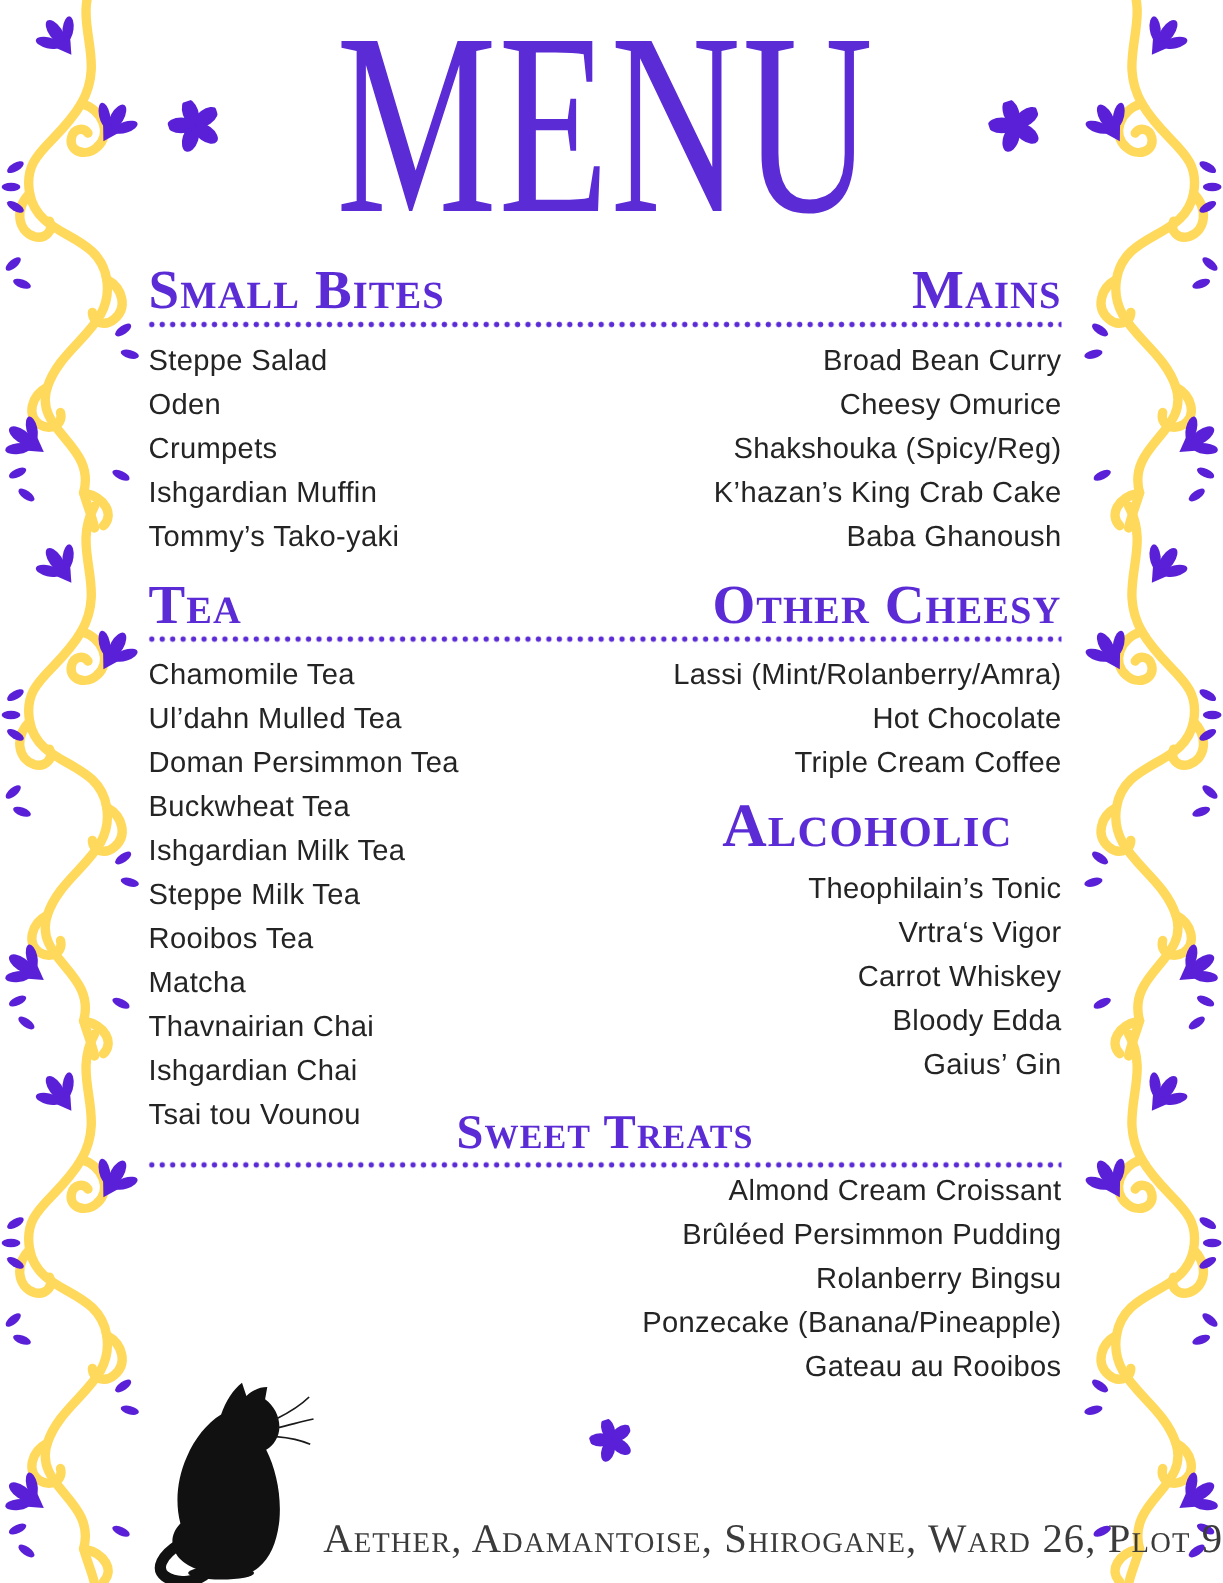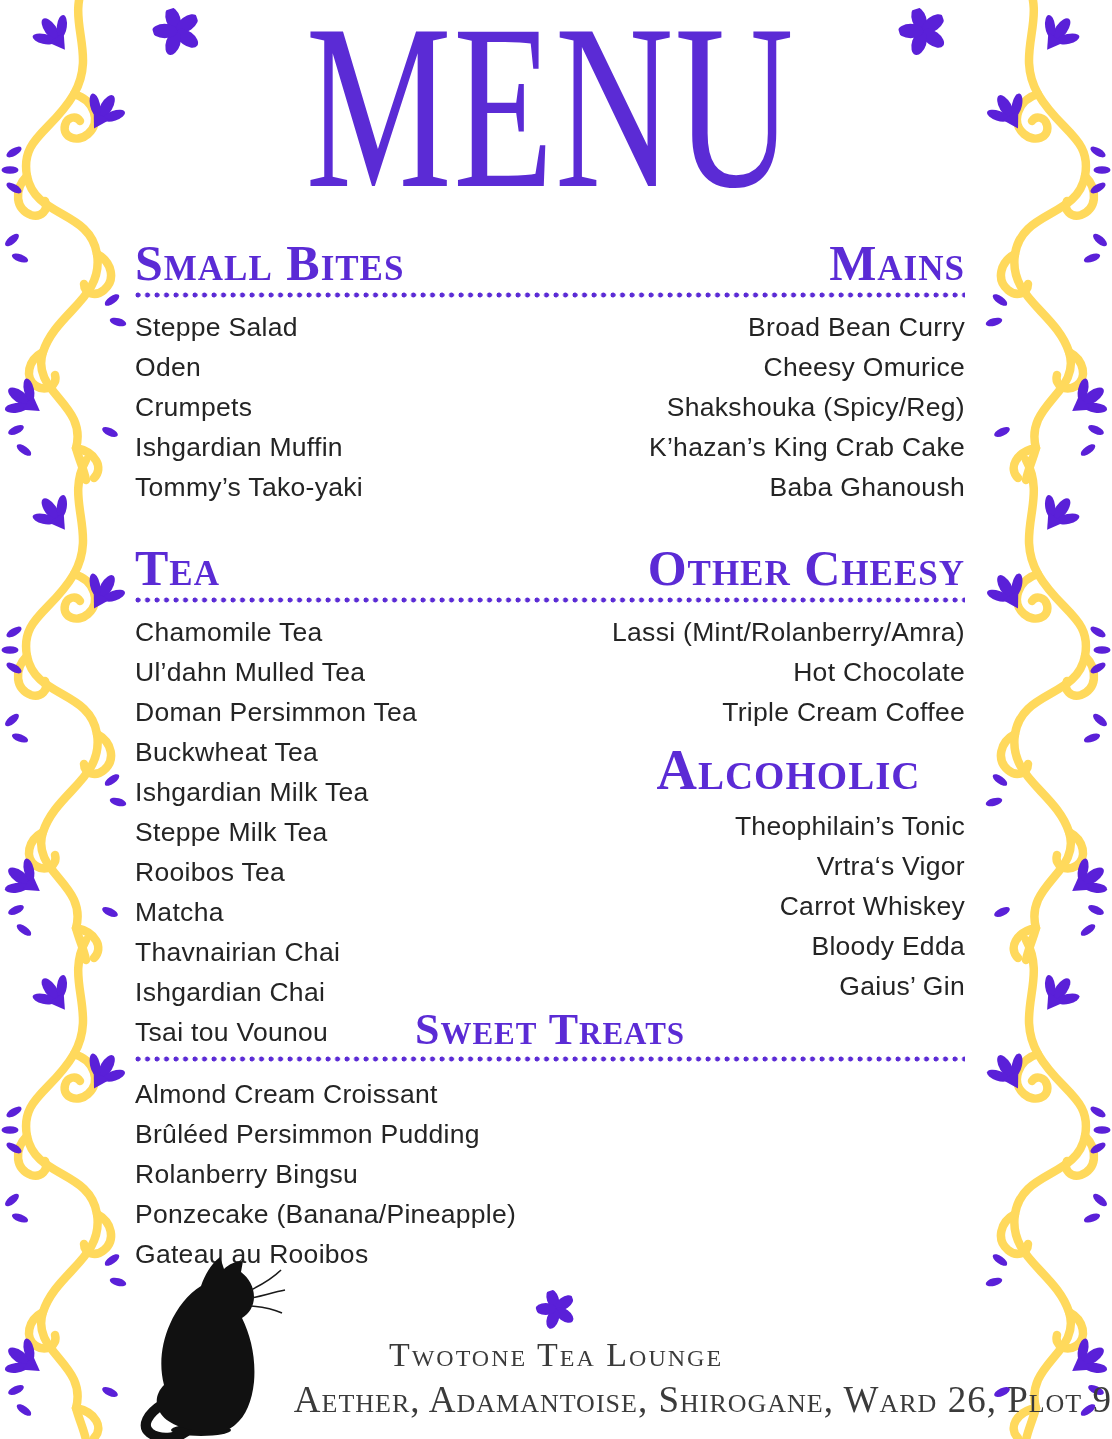--- a/index.html
+++ b/index.html
@@ -22,52 +22,52 @@
   .vine{position:absolute;top:0;height:1439px;width:130px;}
   .vine-left{left:0;}
   .vine-right{right:0;}
   .stem{fill:none;stroke:var(--vine-yellow);stroke-width:8.5;stroke-linecap:round;}
   .lf{fill:var(--vine-purple);}
   .vp{fill:var(--vine-purple);}
 
   
   .title-row{
     position:absolute;left:135px;top:8px;width:830px;height:212px;
-    display:flex;justify-content:center;gap:52px;
+    display:flex;align-items:center;justify-content:center;gap:52px;
   }
   .menu-title{
     font-family:"Liberation Serif", serif;font-weight:400;
     font-size:200px;line-height:1;color:var(--accent);
     letter-spacing:2px;transform:scale(0.82,1.18);
   }
   .flower-lg{width:46px;height:46px;fill:var(--vine-purple);transform:rotate(-18deg);}
   .flower-sm{width:38px;height:38px;fill:var(--vine-purple);transform:rotate(-18deg);}
 
   
   .band{position:absolute;left:135px;width:830px;}
   .band1{top:238px;}
-  .band2{top:543px;}
+  .band2{top:524px;}
   .band3{top:1008px;}
   .head-row{display:flex;justify-content:space-between;align-items:baseline;height:50px;}
   .sec-title{
     font-family:"Liberation Serif", serif;font-variant:small-caps;
     font-weight:700;font-size:50px;line-height:1.0;color:var(--accent);
     letter-spacing:1px;
   }
   .sec-title-center{text-align:center;font-size:44px;}
   .dots{
     height:6px;margin-top:4px;
     background-image:radial-gradient(circle at 3px 3px, var(--accent) 2.2px, rgba(0,0,0,0) 2.8px);
     background-size:9.5px 6px;background-repeat:repeat-x;
   }
   .cols{display:flex;justify-content:space-between;margin-top:9px;}
   .band2 .cols{}
   .col{min-width:300px;}
   .col-right{text-align:right;}
-  .col-center{width:100%;text-align:left;margin-top:12px;}
+  .col-center{width:100%;text-align:right;margin-top:0;}
   .menu-item{
     font-size:26.5px;line-height:40px;color:var(--ink);letter-spacing:0.3px;
   }
   .sub-head{
     font-family:"Liberation Serif", serif;font-variant:small-caps;
     font-weight:700;font-size:56px;line-height:1.0;color:var(--accent);
     letter-spacing:1px;text-align:center;margin-top:10px;margin-bottom:8px;
   }
 
   
@@ -231,16 +231,15 @@
       </svg>
   </div>
 
   <svg class="cat" viewBox="0 0 150 186">
     <path d="M24,150 C8,160 2,172 11,179 C22,187 42,184 50,175" fill="none" stroke="#111111" stroke-width="10" stroke-linecap="round"></path>
     <ellipse cx="62" cy="176" rx="30" ry="6" fill="#111111"></ellipse>
     <path d="M70,178 C48,177 30,171 22,160 C15,150 17,139 25,131 C20,112 22,90 31,70 C38,54 49,40 62,32 C66,20 73,9 81,3 L85,15 C90,10 97,7 104,7 L102,18 C110,24 115,33 115,43 C115,52 110,60 103,64 C112,82 117,105 115,128 C113,147 107,162 96,171 C89,177 80,179 70,178 Z" fill="#111111"></path>
     <path d="M112,36 C124,30 134,24 142,16 M113,44 C126,41 136,38 146,36 M112,52 C124,53 134,55 143,59" fill="none" stroke="#1a1a1a" stroke-width="1.6"></path>
   </svg>
 
-  <div class="venue">Twotone Tea Lounge</div>
   <div class="address">Aether, Adamantoise, Shirogane, Ward 26, Plot 9</div>
 
 </div>
 
 </body></html>

